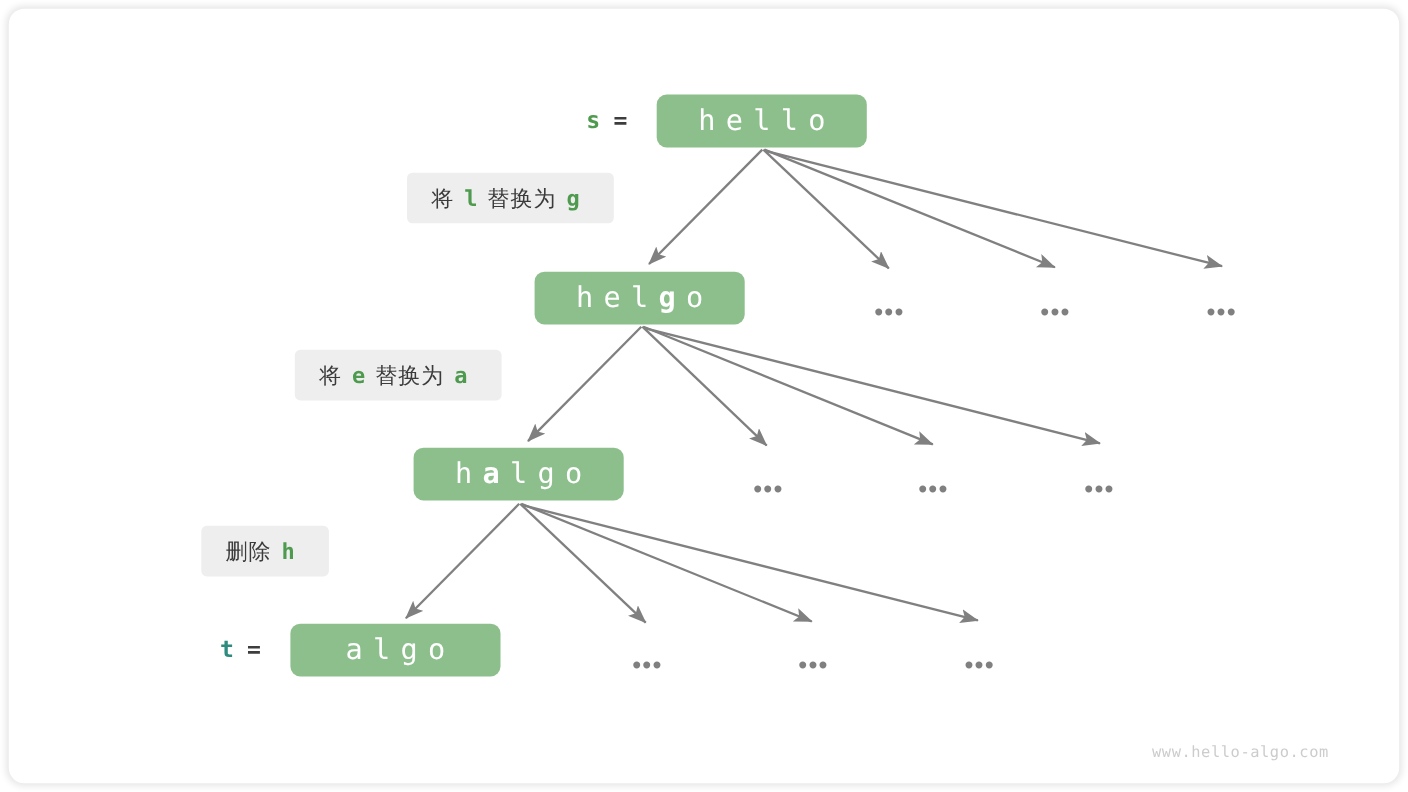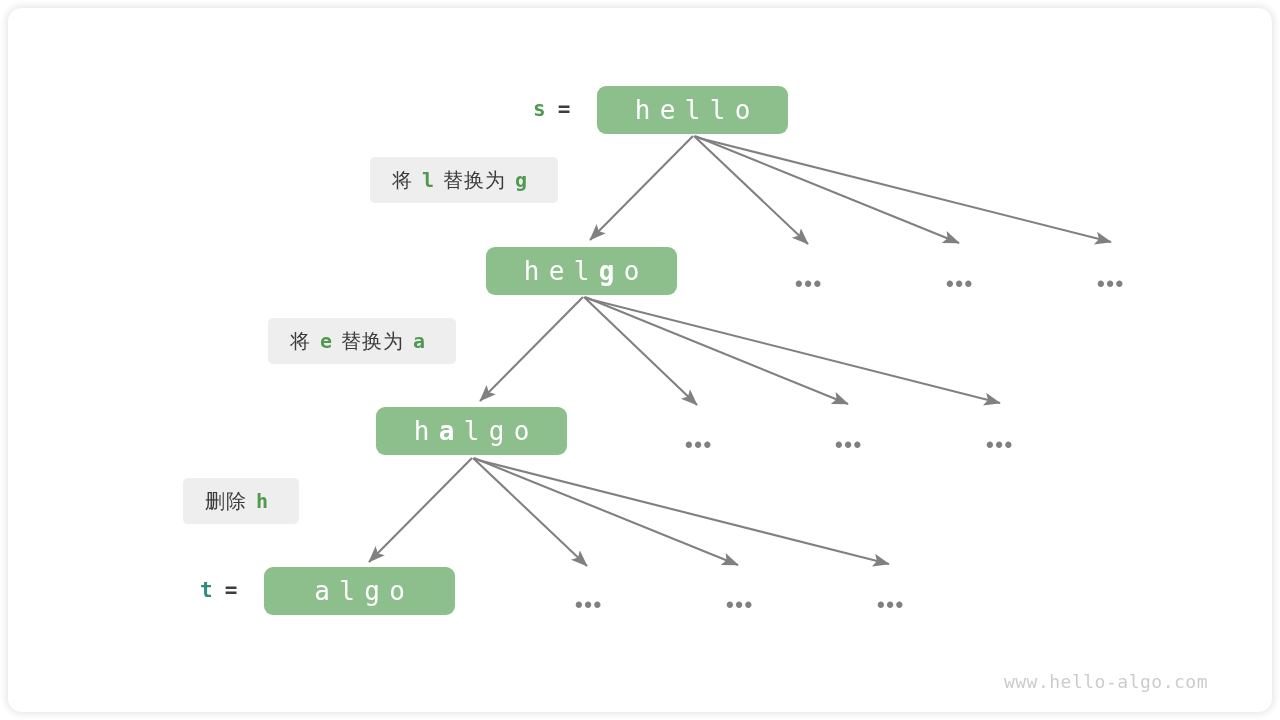--- a/index.html
+++ b/index.html
@@ -117,21 +117,21 @@
     white-space: pre;
   }
 
   
   #watermark {
     position: absolute;
     right: 72px;
     bottom: 28px;
     color: #cccccc;
     font-family: "DejaVu Sans Mono", "Liberation Mono", monospace;
-    font-size: 18px;
+    font-size: 14px;
     letter-spacing: 0.5px;
     white-space: pre;
   }
 </style>
 </head>
 <body>
 
 <div id="canvas">
   <div id="card"></div>
 

